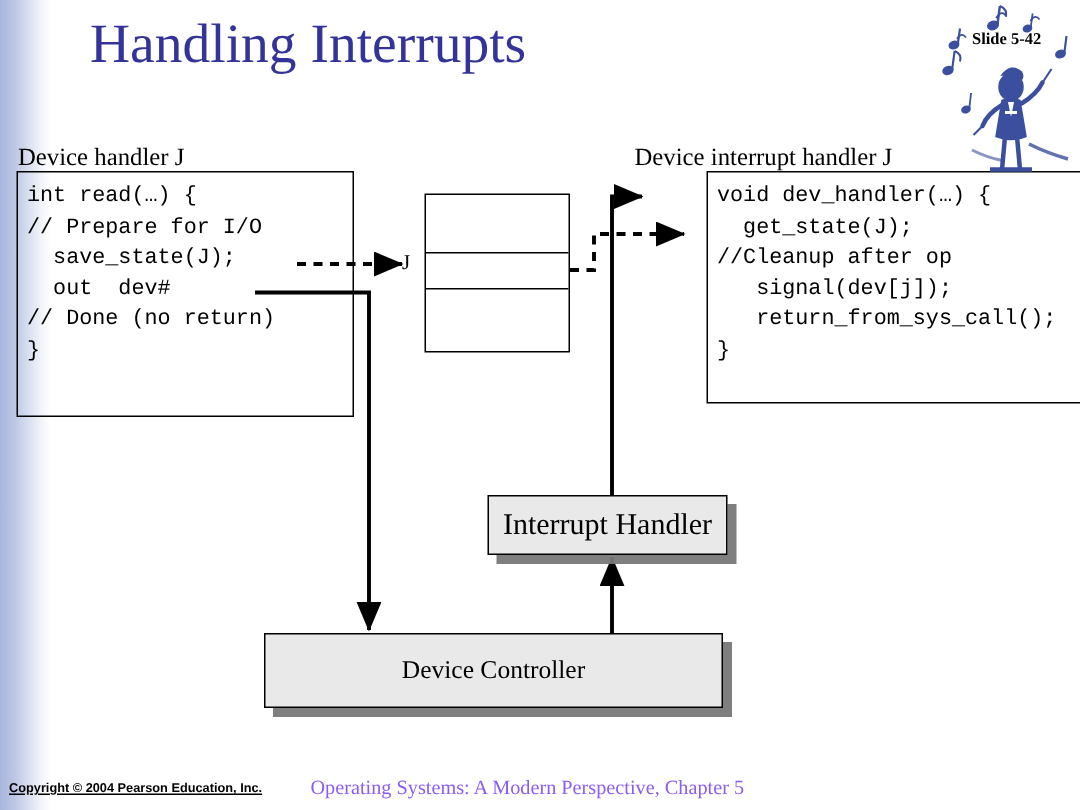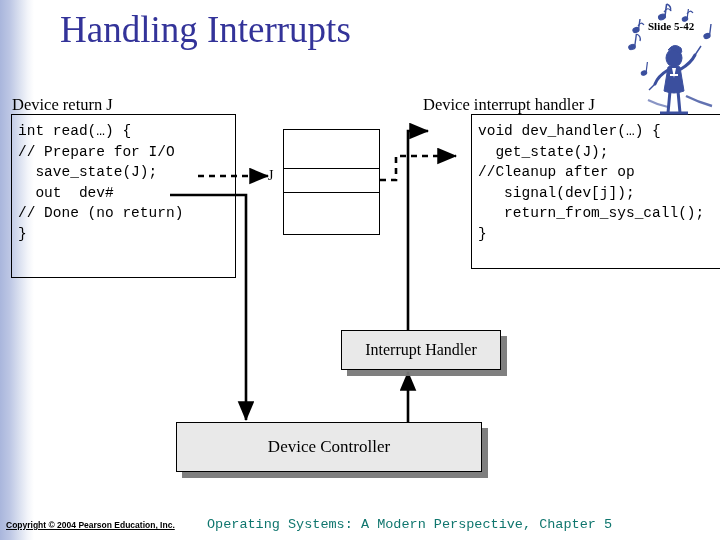--- a/index.html
+++ b/index.html
@@ -125,23 +125,23 @@
     box-sizing: border-box;
     color: #000000;
     font-family: "Liberation Serif", "DejaVu Serif", serif;
     display: flex;
     align-items: center;
     justify-content: center;
     box-shadow: 6px 6px 0 rgba(120,120,120,0.95);
     z-index: 3;
   }
   #interrupt-handler-box {
-    left: 341px; top: 330px;
+    left: 325px; top: 330px;
     width: 160px; height: 40px;
-    font-size: 16px;
+    font-size: 20px;
   }
   #device-controller-box {
     left: 176px; top: 422px;
     width: 306px; height: 50px;
     font-size: 17px;
   }
 
   
   #connectors {
     position: absolute;
@@ -159,22 +159,22 @@
     font-weight: bold;
     color: #000000;
     font-family: "Liberation Sans", "DejaVu Sans", sans-serif;
     white-space: nowrap;
     text-decoration: underline;
   }
   #footer-center {
     position: absolute;
     left: 207px; top: 517px;
     font-size: 13.5px;
-    color: #0f766e;
-    font-family: Liberation Mono, monospace;
+    color: #8b5cf6;
+    font-family: Liberation Serif, serif;
     white-space: nowrap;
   }
 </style>
 </head>
 <body>
 
 <div id="slide">
 
   <div id="left-stripe"></div>
 
@@ -219,21 +219,21 @@
       <path d="M31 84 l-6 6" stroke-width="1.4" fill="none"></path>
 
       <path d="M46 91 l-2 22 M54 91 l2 22" stroke-width="3" fill="none"></path>
       <path d="M36 113 h28" stroke-width="3" fill="none"></path>
 
       <path d="M62 96 q12 6 26 10" stroke-width="2.4" fill="none" opacity="0.8"></path>
       <path d="M24 100 q10 5 20 7" stroke-width="2" fill="none" opacity="0.6"></path>
     </g>
   </svg>
 
-  <div class="caption" id="cap-driver">Device return J</div>
+  <div class="caption" id="cap-driver">Device handler J</div>
   <div class="caption" id="cap-handler">Device interrupt handler J</div>
 
   <div class="codebox" id="driver-box">int read(…) {
 // Prepare for I/O
   save_state(J);
   out  dev#
 // Done (no return)
 }</div>
   <div class="codebox" id="handler-box">void dev_handler(…) {
   get_state(J);

